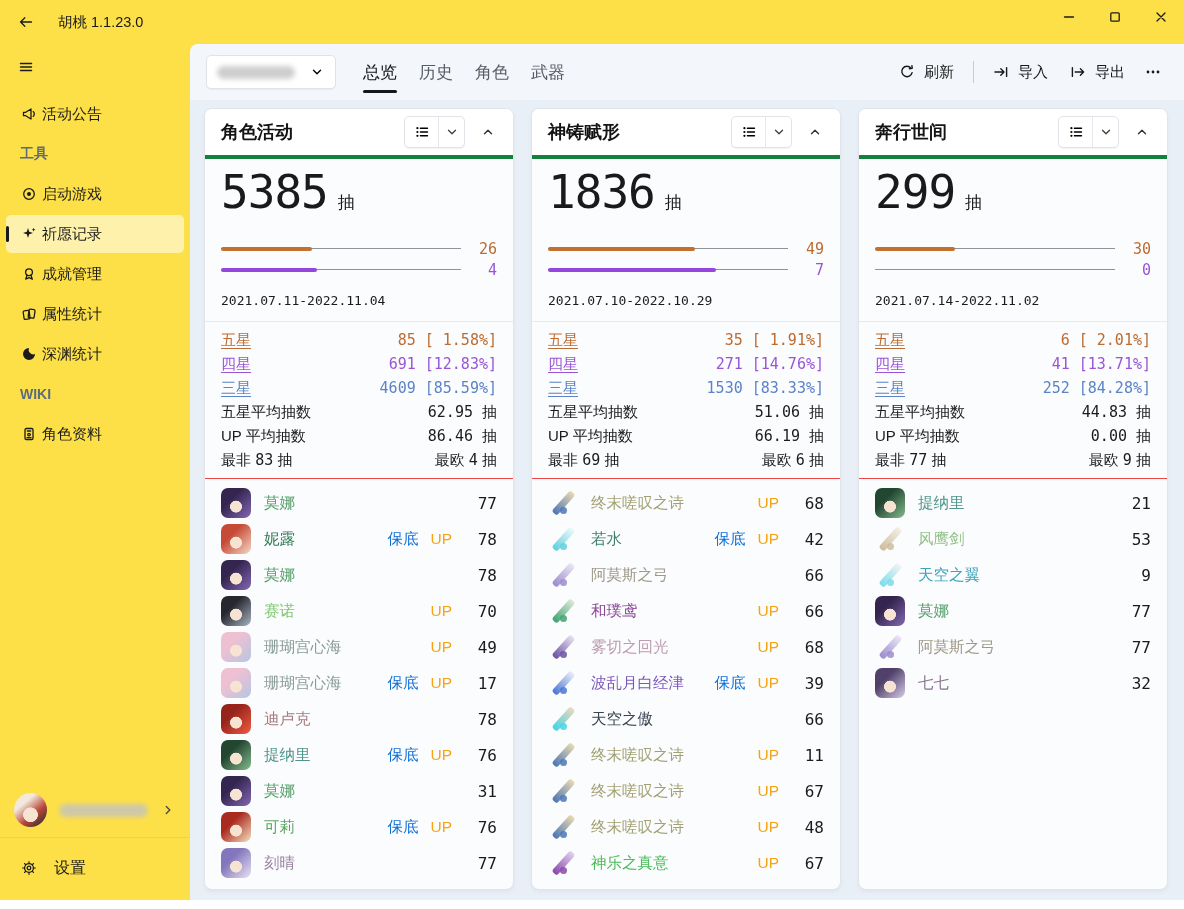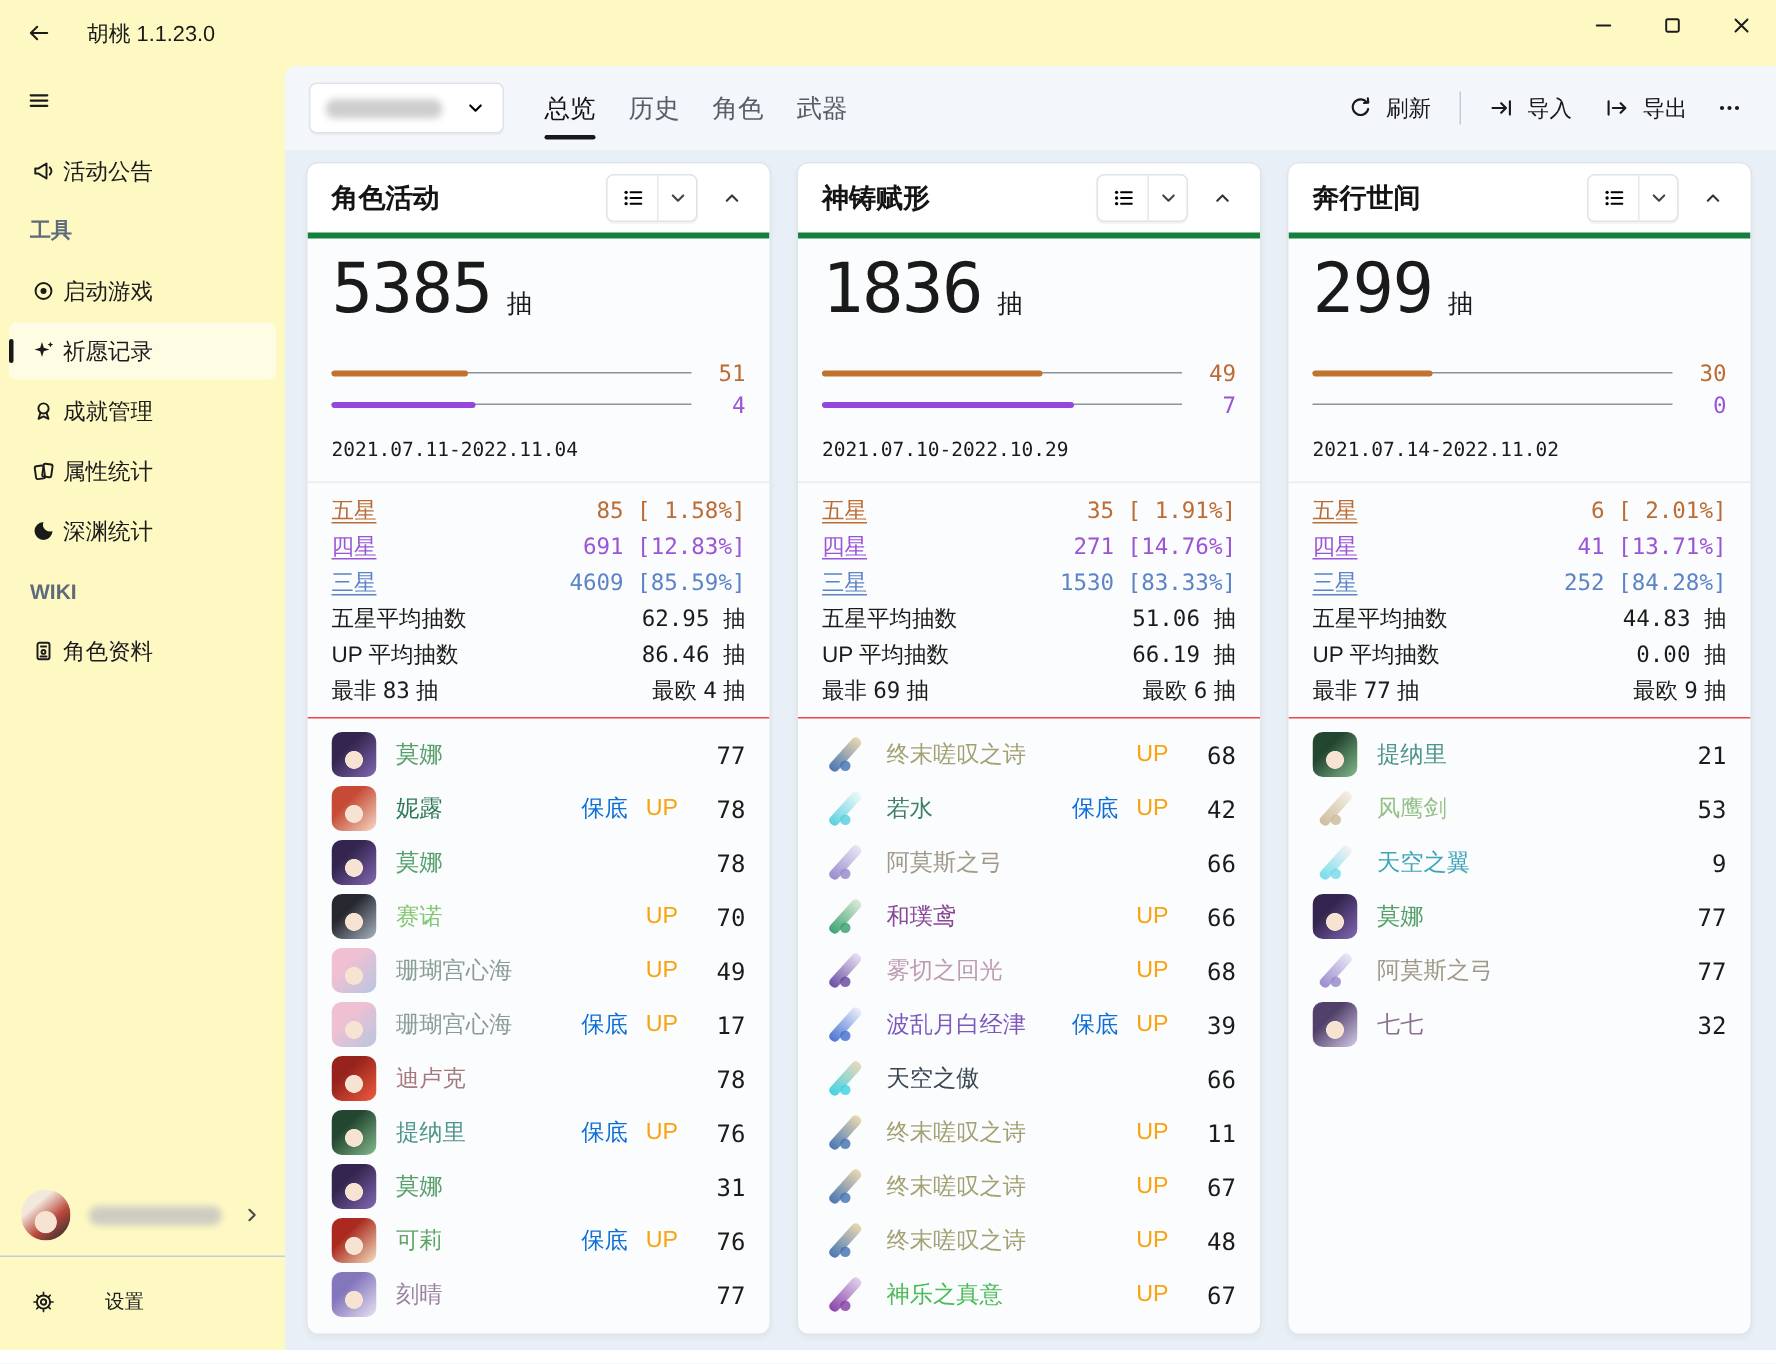--- a/index.html
+++ b/index.html
@@ -1,18 +1,18 @@
 <!DOCTYPE html>
 <html><head>
 <meta charset="utf-8">
 <style>
   html,body{margin:0;padding:0;}
   body{font-family:"Liberation Sans","DejaVu Sans",sans-serif;-webkit-font-smoothing:antialiased;}
   .mono{font-family:"DejaVu Sans Mono","Liberation Mono",monospace;}
-  .app{position:relative;width:1184px;height:900px;background:#fef9c3;overflow:hidden;color:#1b1b1b;}
+  .app{position:relative;width:1184px;height:900px;background:#fde047;overflow:hidden;color:#1b1b1b;}
 
   
   .titlebar{height:44px;display:flex;align-items:center;}
   .icon-btn{display:flex;align-items:center;justify-content:center;background:none;border:none;padding:0;color:#1b1b1b;}
   .back-btn{width:40px;height:34px;margin-left:6px;border-radius:5px;}
   .app-title{font-size:14.5px;margin-left:12px;color:#191919;}
   .win-controls{position:absolute;right:0;top:0;display:flex;}
   .win-btn{width:46px;height:34px;display:flex;align-items:center;justify-content:center;}
 
   
@@ -24,21 +24,21 @@
   .nav-item.selected{background:rgba(255,255,255,.55);}
   .nav-item.selected::before{content:"";position:absolute;left:0;top:11px;width:3px;height:16px;border-radius:2px;background:#16181b;}
   .nav-section{height:38px;margin:1px 6px;padding-left:14px;display:flex;align-items:center;font-size:14px;font-weight:bold;color:#5d6b7b;}
   .sidebar-bottom{margin-top:auto;}
   .user-row{height:42px;margin:0 6px 6px;display:flex;align-items:center;gap:12px;padding:0 8px 0 8px;border-radius:5px;}
   .avatar{width:34px;height:34px;border-radius:50%;background:
       radial-gradient(circle at 50% 64%, #f6e3d2 26%, rgba(0,0,0,0) 28%),
       linear-gradient(140deg,#f3e8dc 30%,#b8473a 62%,#3a2f33 92%);}
   .user-chevron{margin-left:auto;color:#4b4b4b;}
   .sidebar-divider{height:1px;background:#c2cedd;margin:0;}
-  .settings-row{height:40px;margin:10px 6px 12px;padding-left:10px;display:flex;align-items:center;gap:32px;border-radius:5px;font-size:13px;}
+  .settings-row{height:40px;margin:10px 6px 12px;padding-left:10px;display:flex;align-items:center;gap:16px;border-radius:5px;font-size:16px;}
   .settings-row .ic{width:18px;height:18px;display:flex;align-items:center;justify-content:center;margin-left:4px;}
 
   
   .main{position:absolute;left:190px;top:44px;right:0;bottom:0;background:#e9eff7;border-top-left-radius:8px;overflow:hidden;}
   .toolbar{height:56px;background:#f3f6fb;border-top-left-radius:8px;display:flex;align-items:center;padding:0 14px 0 16px;}
   .account-btn{width:130px;height:34px;background:#fff;border:1px solid #dfe3e8;border-radius:5px;box-shadow:0 1px 1px rgba(0,0,0,.05);display:flex;align-items:center;justify-content:space-between;padding:0 10px;}
   .redacted{background:#c2c2c2;border-radius:7px;filter:blur(2.5px);opacity:.8;}
   .acct-pill{width:78px;height:13px;}
   .user-pill{width:92px;height:13px;}
   .tabs{display:flex;margin-left:16px;}
@@ -317,21 +317,21 @@
       <div class="big-number">
         <span class="num mono">5385</span>
         <span class="unit">抽</span>
       </div>
       <div class="pity-rows">
         <div class="pity-row">
           <div class="pity-track">
                   <div class="rail"></div>
                   <div class="fill" style="width:37.8%;background:#c0722e"></div>
                 </div>
-          <span class="pity-val mono" style="color:#bc6b32">51</span>
+          <span class="pity-val mono" style="color:#bc6b32">26</span>
         </div>
         <div class="pity-row">
           <div class="pity-track">
                   <div class="rail"></div>
                   <div class="fill" style="width:40%;background:#9446dd"></div>
                 </div>
           <span class="pity-val mono" style="color:#9a55d6">4</span>
         </div>
       </div>
       <div class="date-range mono">2021.07.11-2022.11.04</div>

